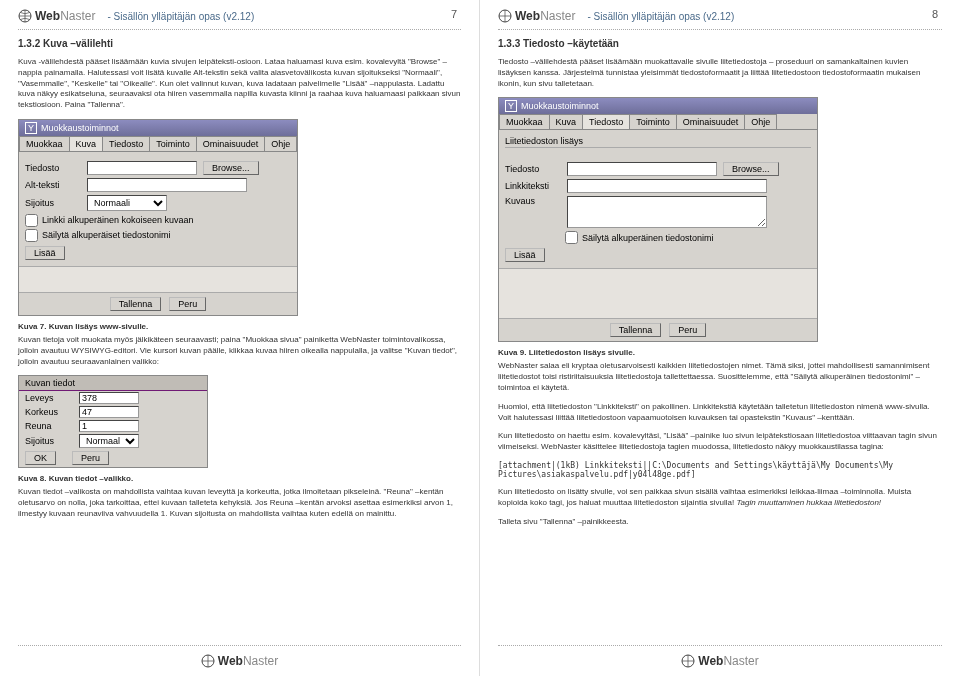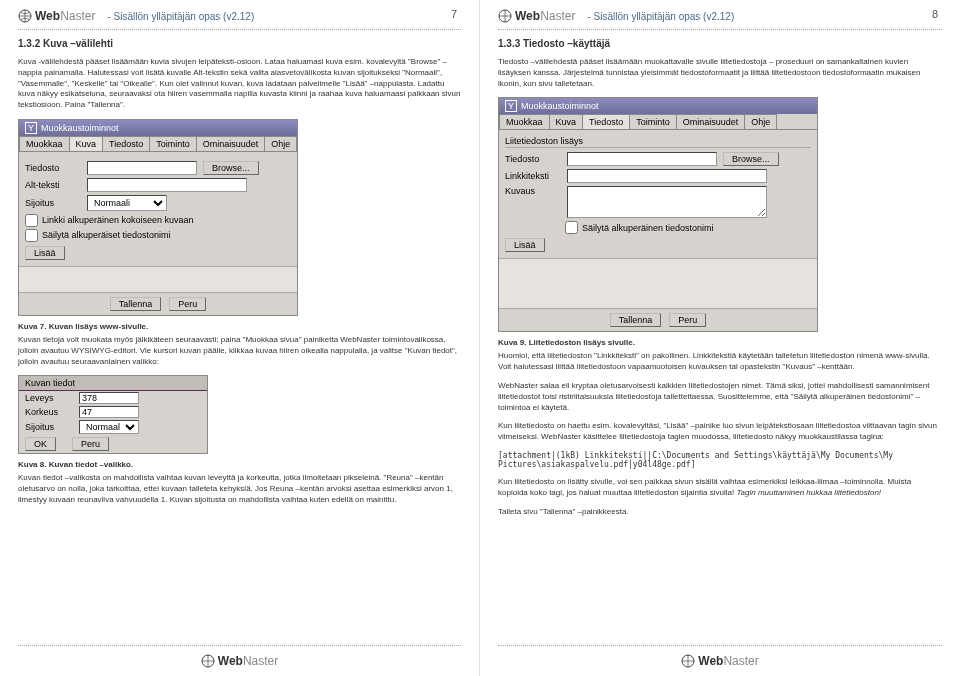--- a/index.html
+++ b/index.html
@@ -113,21 +113,21 @@
     font-size: 9px;
   }
   .dialog .tab.active { background: #e6e3de; }
   .dialog .body {
     padding: 6px;
     background: #d6d3ce;
   }
   .group-title {
     font-size: 9px;
     color: #000;
-    margin-bottom: 4px;
+    margin-bottom: 14px;
     padding-bottom: 1px;
     border-bottom: 1px solid #aaa;
   }
   .row {
     display: flex;
     align-items: center;
     margin: 3px 0;
     gap: 6px;
   }
   .row label { width: 56px; font-size: 9px; }
@@ -269,20 +269,24 @@
     <div class="hdr">Kuvan tiedot</div>
     <div class="r">
         <label>Leveys</label>
         <input value="378" style="">
       </div>
     <div class="r">
         <label>Korkeus</label>
         <input value="47" style="">
       </div>
     <div class="r">
+        <label>Reuna</label>
+        <input value="1" style="">
+      </div>
+    <div class="r">
         <label>Sijoitus</label>
         <select><option>Normaali</option></select>
       </div>
     <div class="ft">
       <button class="btn">OK</button>
       <button class="btn">Peru</button>
     </div>
   </div>
 
   <p class="caption">Kuva 8. Kuvan tiedot –valikko.</p>
@@ -313,21 +317,21 @@
             <path d="M1 7 H13 M7 1 V13" stroke="#444" stroke-width="0.7" fill="none"></path>
           </svg>
         </span>
       <span class="logo-text"><span>Web</span><span class="sub">Naster</span></span>
     </span>
     <span class="header-title">- Sisällön ylläpitäjän opas (v2.12)</span>
     <span class="page-num">8</span>
   </div>
   <div class="dots"></div>
 
-  <h3 class="section">1.3.3 Tiedosto –käyttäjä</h3>
+  <h3 class="section">1.3.3 Tiedosto –käytetään</h3>
   <p class="para">Tiedosto –välilehdestä pääset lisäämään muokattavalle sivulle liitetiedostoja – proseduuri on samankaltainen kuvien lisäyksen kanssa. Järjestelmä tunnistaa yleisimmät tiedostoformaatit ja liittää liitetiedostoon tiedostoformaatin mukaisen ikonin, kun sivu talletetaan.</p>
 
   <div class="dialog" style="width:320px">
     <div class="titlebar">
       <span style="margin-right:4px;border:1px solid #fff;padding:0 2px">Y</span>
       <span>Muokkaustoiminnot</span>
     </div>
     <div class="tabs">
       <div class="tab">Muokkaa</div>
       <div class="tab">Kuva</div>
@@ -358,22 +362,22 @@
       <div style="margin-top:4px"><button class="btn">Lisää</button></div>
     </div>
     <div style="height:50px;background:#e6e3de;border-top:1px solid #aaa"></div>
     <div class="footer">
       <button class="btn">Tallenna</button>
       <button class="btn">Peru</button>
     </div>
   </div>
 
   <p class="caption">Kuva 9. Liitetiedoston lisäys sivulle.</p>
+  <p class="para">WebNaster salaa eli kryptaa oletusarvoisesti kaikkien liitetiedostojen nimet. Tämä siksi, jottei mahdollisesti samannimisent liitetiedostot toisi ristiriitaisuuksia liitetiedostoja tallettettaessa. Suosittelemme, että "Säilytä alkuperäinen tiedostonimi" –toimintoa ei käytetä.</p>
   <p class="para">Huomioi, että liitetiedoston "Linkkiteksti" on pakollinen. Linkkitekstiä käytetään talletetun liitetiedoston nimenä www-sivulla. Voit halutessasi liittää liitetiedostoon vapaamuotoisen kuvauksen tai opastekstin "Kuvaus" –kenttään.</p>
-  <p class="para">WebNaster salaa eli kryptaa oletusarvoisesti kaikkien liitetiedostojen nimet. Tämä siksi, jottei mahdollisesti samannimisent liitetiedostot toisi ristiriitaisuuksia liitetiedostoja tallettettaessa. Suosittelemme, että "Säilytä alkuperäinen tiedostonimi" –toimintoa ei käytetä.</p>
   <p class="para">Kun liitetiedosto on haettu esim. kovalevyltäsi, "Lisää" –painike luo sivun leipätekstiosaan liitetiedostoa viittaavan tagin sivun viimeiseksi. WebNaster käsittelee liitetiedostoja tagien muodossa, liitetiedosto näkyy muokkaustilassa tagina:</p>
   <p class="mono">[attachment|(1kB) Linkkiteksti||C:\Documents and Settings\käyttäjä\My Documents\My Pictures\asiakaspalvelu.pdf|y04l48ge.pdf]</p>
   <p class="para">
     <span>Kun liitetiedosto on lisätty sivulle, voi sen paikkaa sivun sisällä vaihtaa esimerkiksi leikkaa-liimaa –toiminnolla. Muista kopioida koko tagi, jos haluat muuttaa liitetiedoston sijaintia sivulla!</span>
     <span class="italic">Tagin muuttaminen hukkaa liitetiedoston!</span>
   </p>
   <p class="para">Talleta sivu "Tallenna" –painikkeesta.</p>
 
   <div class="footer-area">
     <div class="dots"></div>

